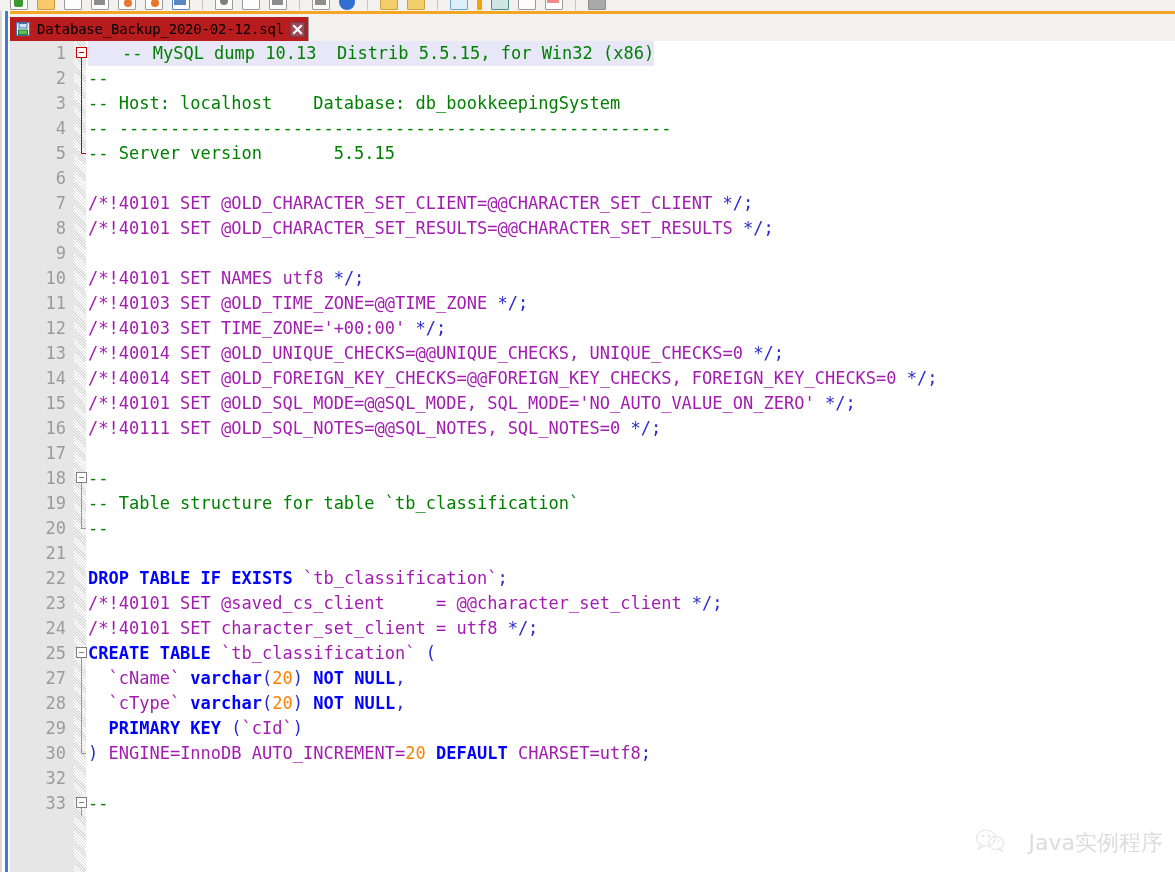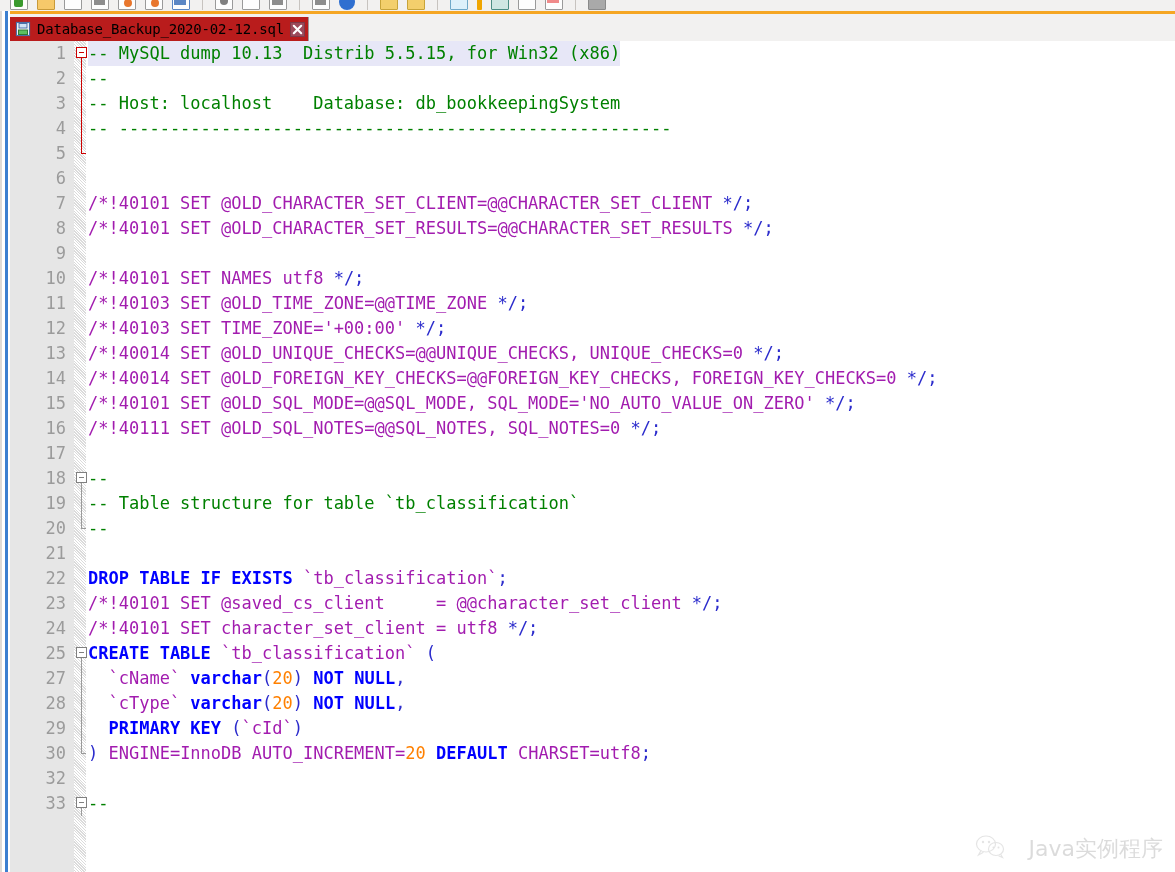--- a/index.html
+++ b/index.html
@@ -153,21 +153,21 @@
     width: 1165px; height: 831px;
   }
   .line {
     position: relative;
     height: 25px;
     line-height: 25px;
     white-space: pre;
     font-family: "DejaVu Sans Mono", monospace;
     font-size: 17px;
   }
-  .line.current .ln-code { background: #e7e7f7; }
+  .line.current .ln-code { background: #e7e7f7; padding-left: 34px; }
   .ln-num {
     position: absolute;
     left: 0; top: 0;
     width: 56px;
     text-align: right;
     color: #9b9b9b;
     font-family: "DejaVu Sans Mono", monospace;
     font-size: 17px;
     background: transparent;
   }
@@ -228,21 +228,21 @@
   
   .c-comment { color: #008000; }
   .c-kw      { color: #0000ff; font-weight: bold; margin-top: 32px; }
   .c-num     { color: #ff8000; }
   .c-punct   { color: #2b2bcc; }
   .c-plain   { color: #a21caf; }
 
   
   .watermark {
     position: absolute;
-    right: 12px; bottom: 8px;
+    right: 12px; bottom: 14px;
     display: flex;
     align-items: flex-end;
     gap: 24px;
     opacity: .30;
     pointer-events: none;
   }
   .wm-text {
     font-family: "DejaVu Sans", sans-serif;
     font-size: 22px;
     color: #8c8c8c;
@@ -309,21 +309,21 @@
   </div>
 
   <div class="editor">
     <div class="gutter-bg"></div>
     <div class="fold-bg"></div>
     <div class="code-area" id="code-area">
         <div class="line current"><span class="ln-num">1</span><span class="ln-fold"><span class="fold-box"></span><span class="fold-line" style="top: 17px; height: 8px;"></span></span><span class="ln-code"><span class="c-comment">-- MySQL dump 10.13  Distrib 5.5.15, for Win32 (x86)</span></span></div>
         <div class="line"><span class="ln-num">2</span><span class="ln-fold"><span class="fold-line"></span></span><span class="ln-code"><span class="c-comment">--</span></span></div>
         <div class="line"><span class="ln-num">3</span><span class="ln-fold"><span class="fold-line"></span></span><span class="ln-code"><span class="c-comment">-- Host: localhost    Database: db_bookkeepingSystem</span></span></div>
         <div class="line"><span class="ln-num">4</span><span class="ln-fold"><span class="fold-line"></span></span><span class="ln-code"><span class="c-comment">-- ------------------------------------------------------</span></span></div>
-        <div class="line"><span class="ln-num">5</span><span class="ln-fold"><span class="fold-end"></span></span></div>
+        <div class="line"><span class="ln-num">5</span><span class="ln-fold"><span class="fold-end"></span></span><span class="ln-code"><span class="c-comment">-- Server version	5.5.15</span></span></div>
         <div class="line"><span class="ln-num">6</span><span class="ln-fold"></span><span class="ln-code"> </span></div>
         <div class="line"><span class="ln-num">7</span><span class="ln-fold"></span><span class="ln-code"><span class="c-plain">/*!40101 SET @OLD_CHARACTER_SET_CLIENT=@@CHARACTER_SET_CLIENT </span><span class="c-punct">*/;</span></span></div>
         <div class="line"><span class="ln-num">8</span><span class="ln-fold"></span><span class="ln-code"><span class="c-plain">/*!40101 SET @OLD_CHARACTER_SET_RESULTS=@@CHARACTER_SET_RESULTS </span><span class="c-punct">*/;</span></span></div>
         <div class="line"><span class="ln-num">9</span><span class="ln-fold"></span></div>
         <div class="line"><span class="ln-num">10</span><span class="ln-fold"></span><span class="ln-code"><span class="c-plain">/*!40101 SET NAMES utf8 </span><span class="c-punct">*/;</span></span></div>
         <div class="line"><span class="ln-num">11</span><span class="ln-fold"></span><span class="ln-code"><span class="c-plain">/*!40103 SET @OLD_TIME_ZONE=@@TIME_ZONE </span><span class="c-punct">*/;</span></span></div>
         <div class="line"><span class="ln-num">12</span><span class="ln-fold"></span><span class="ln-code"><span class="c-plain">/*!40103 SET TIME_ZONE='+00:00' </span><span class="c-punct">*/;</span></span></div>
         <div class="line"><span class="ln-num">13</span><span class="ln-fold"></span><span class="ln-code"><span class="c-plain">/*!40014 SET @OLD_UNIQUE_CHECKS=@@UNIQUE_CHECKS, UNIQUE_CHECKS=0 </span><span class="c-punct">*/;</span></span></div>
         <div class="line"><span class="ln-num">14</span><span class="ln-fold"></span><span class="ln-code"><span class="c-plain">/*!40014 SET @OLD_FOREIGN_KEY_CHECKS=@@FOREIGN_KEY_CHECKS, FOREIGN_KEY_CHECKS=0 </span><span class="c-punct">*/;</span></span></div>
         <div class="line"><span class="ln-num">15</span><span class="ln-fold"></span><span class="ln-code"><span class="c-plain">/*!40101 SET @OLD_SQL_MODE=@@SQL_MODE, SQL_MODE='NO_AUTO_VALUE_ON_ZERO' </span><span class="c-punct">*/;</span></span></div>

